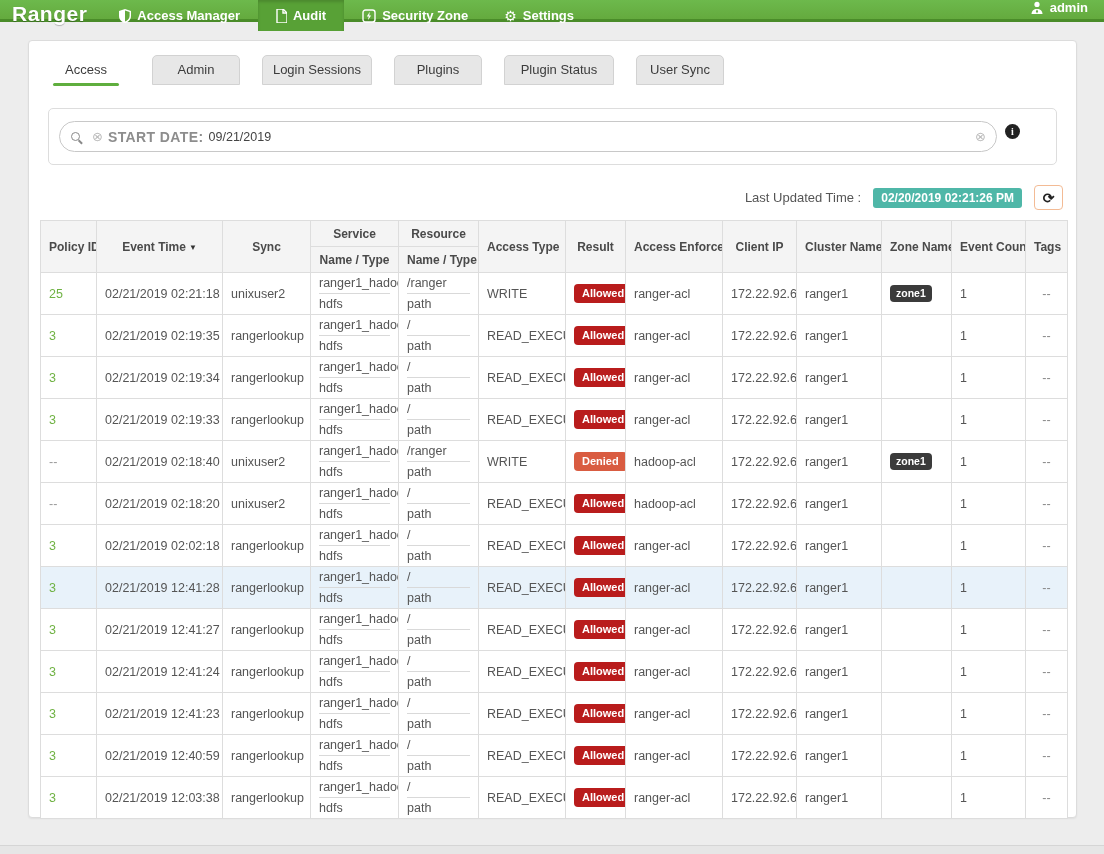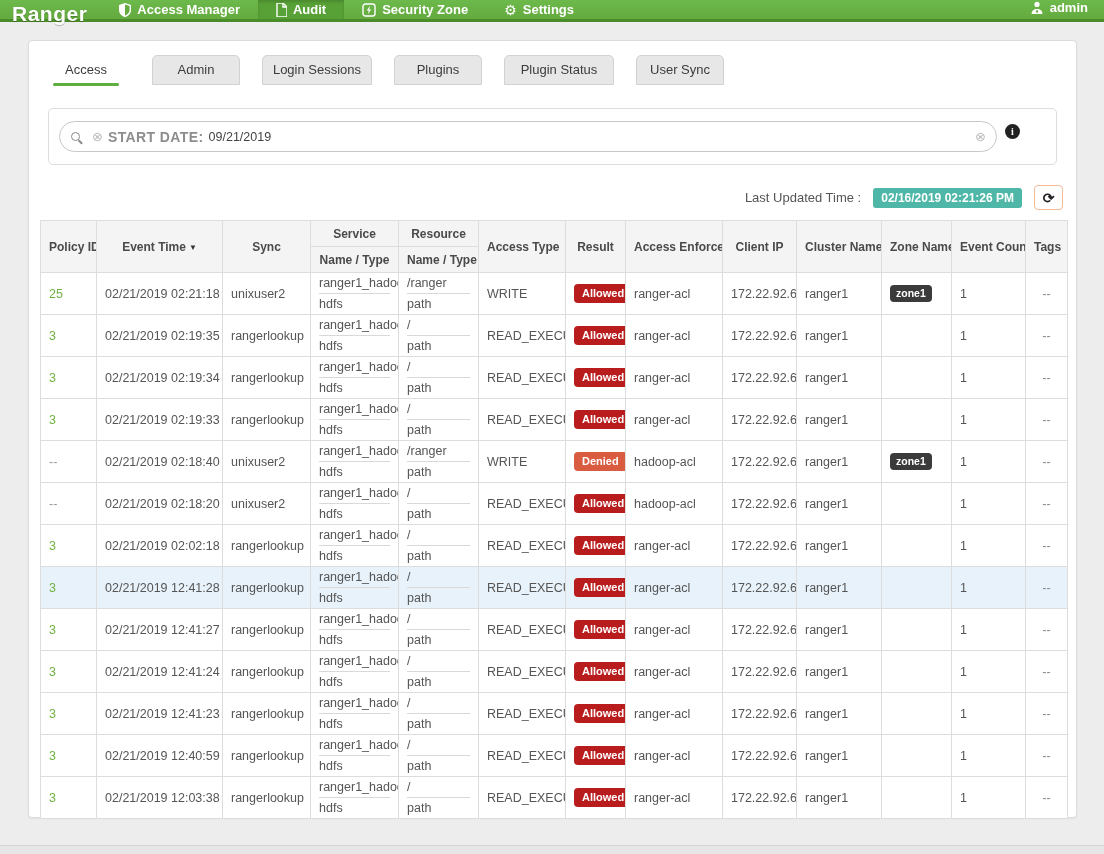--- a/index.html
+++ b/index.html
@@ -25,21 +25,21 @@
     font-weight: bold;
     padding: 2px 14px 0 12px;
     letter-spacing: .5px;
     text-shadow: 0 1px 1px rgba(0,0,0,.25);
     display: flex; align-items: center;
     cursor: pointer;
   }
   .nav-items { display: flex; align-items: stretch; }
   .nav-item {
     display: flex; align-items: center; gap: 6px;
-    padding: 2px 18px;
+    padding: 8px 18px;
     font-size: 13px; font-weight: 600;
     cursor: pointer;
     white-space: nowrap;
   }
   .nav-item.active { background: #58a136; box-shadow: inset 0 2px 3px rgba(0,0,0,.15); }
   .nav-item svg, .nav-user svg { display: block; }
   .nav-spacer { flex: 1; }
   .nav-user {
     display: flex; align-items: center; gap: 6px;
     padding: 0 16px;
@@ -318,21 +318,21 @@
         <span class="chip-value">09/21/2019</span>
       </span>
       <span class="pill-spacer"></span>
       <span class="circle-x">⊗</span>
     </div>
     <div class="info-btn">i</div>
   </div>
 
   <div class="updated-row">
     <span class="updated-label">Last Updated Time :</span>
-    <span class="updated-badge">02/16/2019 02:21:26 PM</span>
+    <span class="updated-badge">02/20/2019 02:21:26 PM</span>
     <button class="refresh-btn">⟳</button>
   </div>
 
   <table class="audit">
     <colgroup>
       <col style="width:56px">
         <col style="width:126px">
         <col style="width:88px">
       <col style="width:88px">
         <col style="width:80px">

